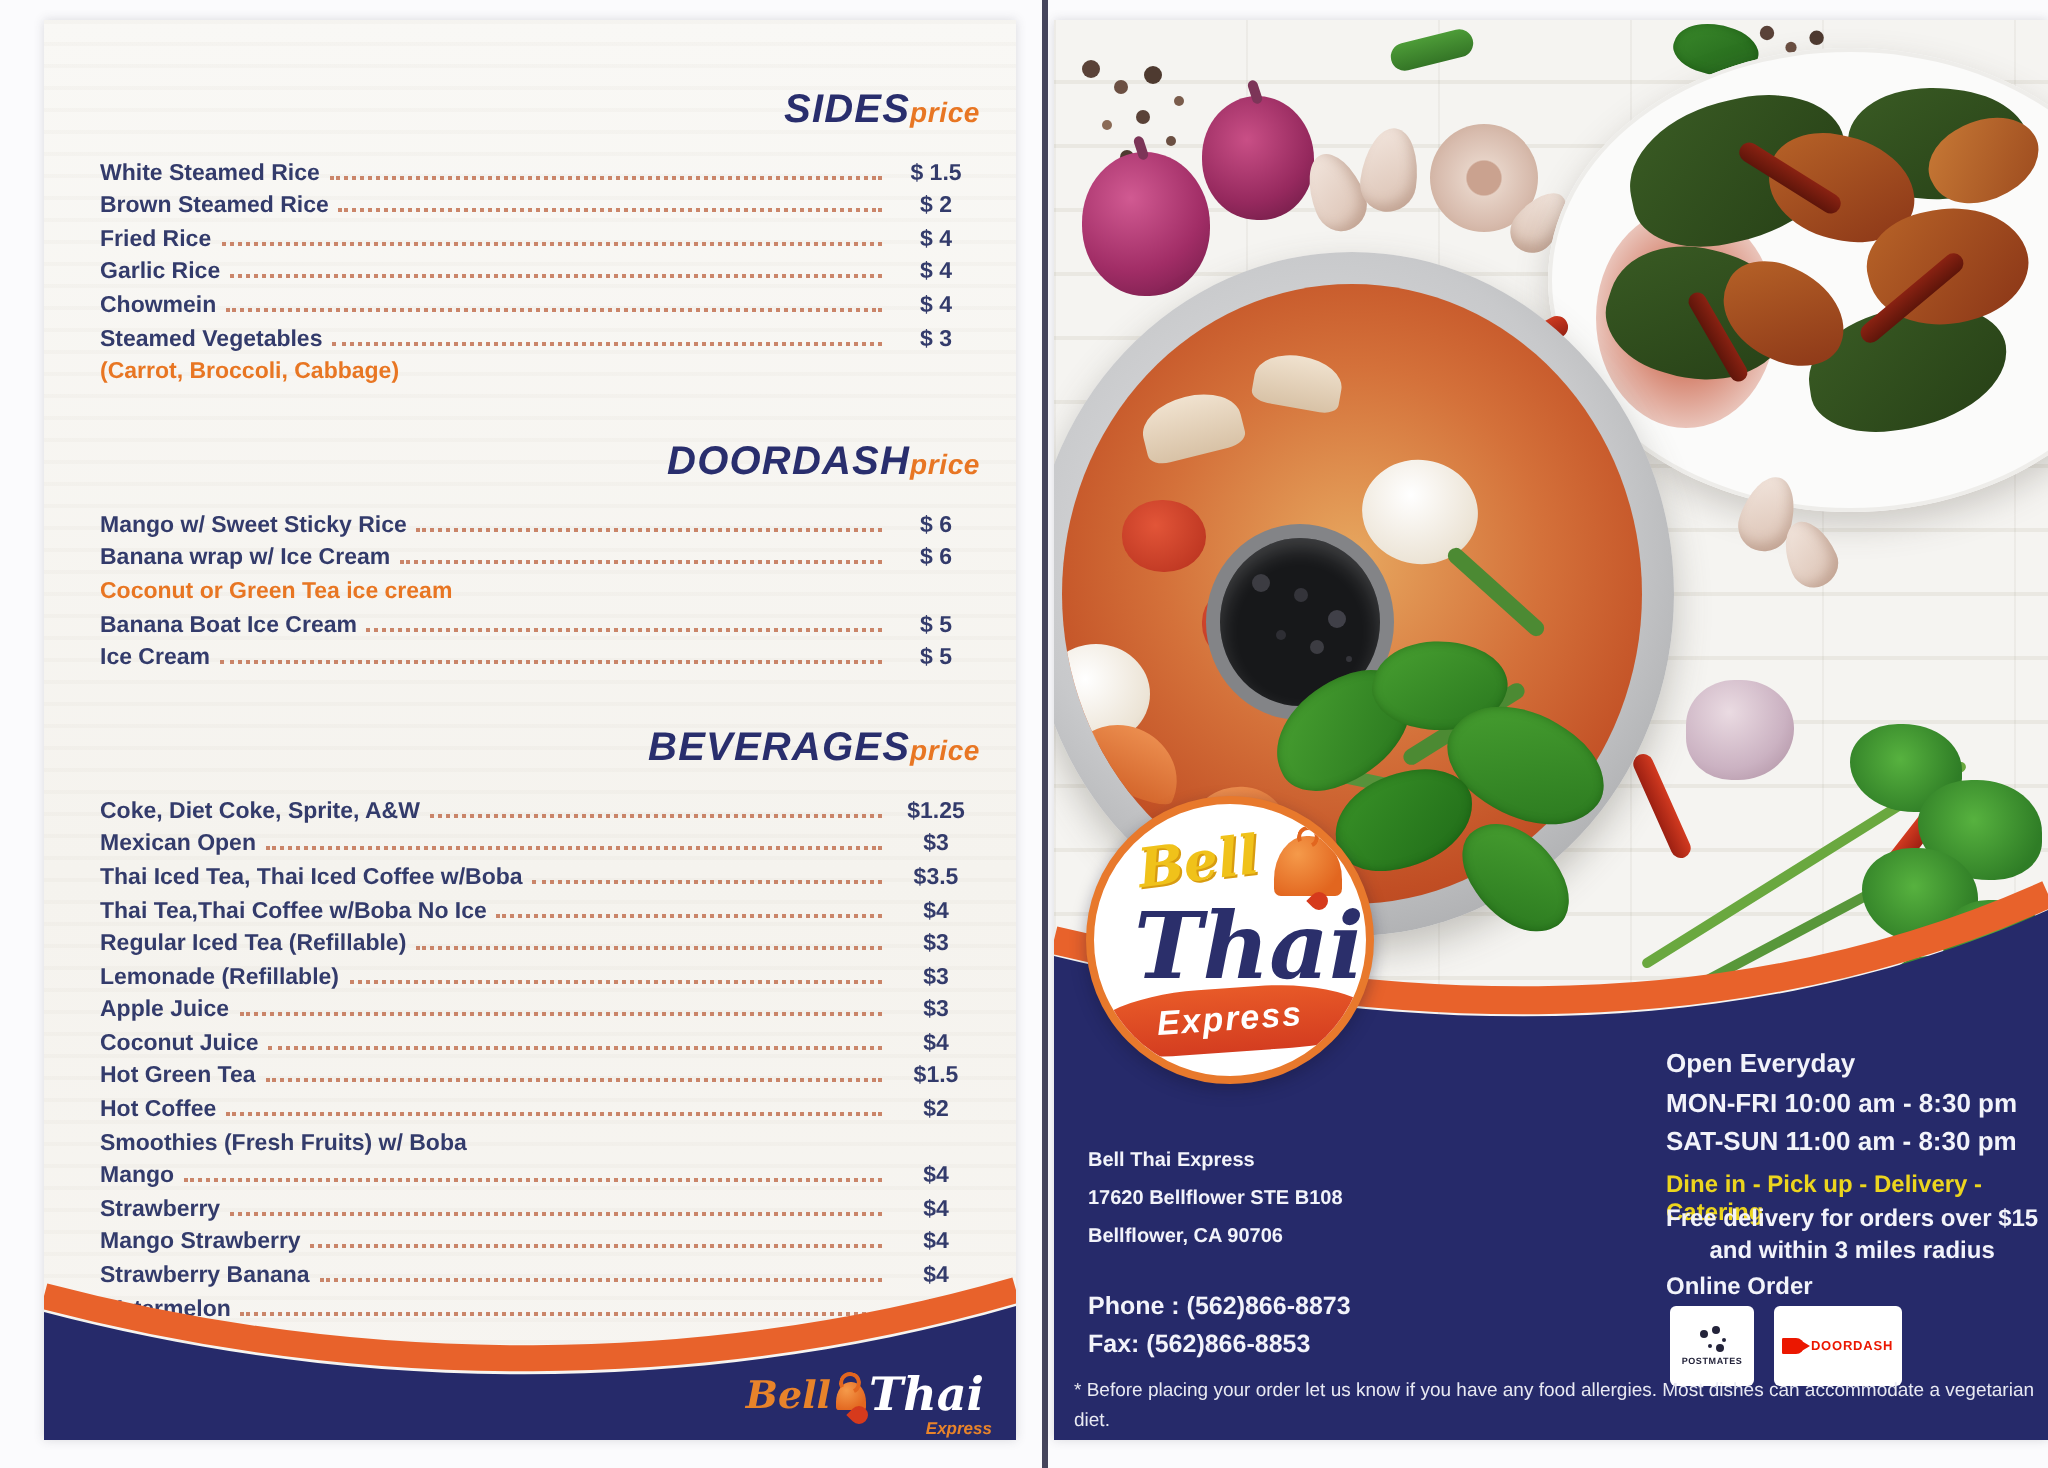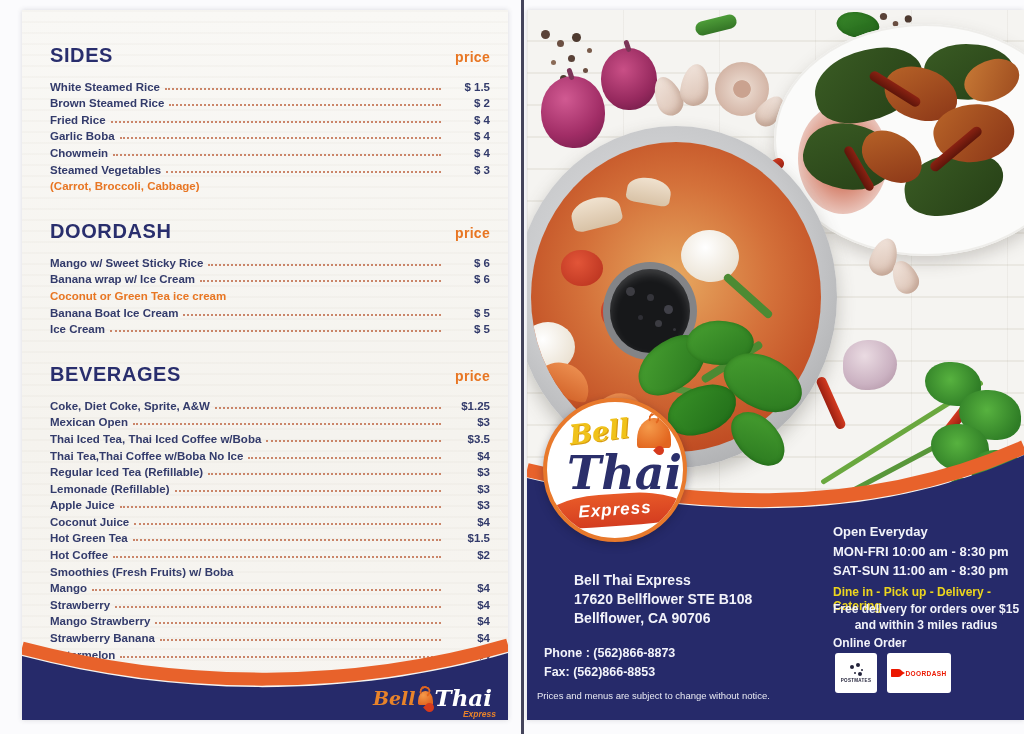--- a/index.html
+++ b/index.html
@@ -13,27 +13,27 @@
   .left-page {
     position:absolute; left:22px; top:10px; width:486px; height:710px;
     background:
       repeating-linear-gradient(180deg, rgba(168,158,140,0.05) 0 2px, transparent 2px 11px),
       linear-gradient(180deg,#f9f8f5 0%,#f5f3ee 60%,#f7f5f1 100%);
     box-shadow:0 0 5px rgba(60,60,80,0.18);
     overflow:hidden;
   }
   .menu-sections { position:absolute; left:28px; top:34px; right:18px; }
   .menu-section + .menu-section { margin-top:28px; }
-  .section-header { display:flex; justify-content:space-between; align-items:baseline; margin-bottom:9px; }
+  .section-header { display:flex; justify-content:flex-end; align-items:baseline; margin-bottom:9px;font-style:italic; }
   .section-title { font-size:20px; font-weight:bold; color:#292e6d; letter-spacing:0.6px; }
   .price-label { font-size:14px; font-weight:bold; color:#e87623; letter-spacing:0.3px; }
   .menu-row { display:flex; align-items:flex-end; height:16.6px; font-size:11.5px; font-weight:bold; color:#333b6b; }
   .item-name { white-space:nowrap; }
   .leader { flex:1; border-bottom:2px dotted #c06a48; margin:0 5px 3px 5px; opacity:0.8; }
-  .item-price { width:44px; text-align:right; }
+  .item-price { width:44px; text-align:center; }
   .menu-row.note { color:#e87623; }
   .menu-row.subheader { color:#333b6b; }
 
   .left-footer { position:absolute; left:0; bottom:0; width:486px; height:82px; }
   .left-footer svg { position:absolute; left:0; top:0; }
   .h-logo { position:absolute; right:16px; bottom:9px; display:flex; align-items:center; gap:2px; z-index:3; }
   .h-logo .w-bell { font-family:"DejaVu Serif", serif; font-style:italic; font-weight:bold; font-size:19px; color:#e8832a; }
   .h-logo .w-thai-wrap { position:relative; }
   .h-logo .w-thai { font-family:"DejaVu Serif", serif; font-style:italic; font-weight:bold; font-size:23px; color:#ffffff; }
   .h-logo .w-express { position:absolute; right:-4px; bottom:-8px; font-style:italic; font-weight:bold; font-size:8.5px; color:#e8832a; }
@@ -104,21 +104,21 @@
     box-shadow:0 3px 8px rgba(20,20,50,0.35); }
   .cl-bell-word { position:absolute; left:22px; top:14px; font-family:"DejaVu Serif", serif; font-style:italic; font-weight:bold; font-size:27px; color:#f0c21a; transform:rotate(-7deg); text-shadow:1px 1px 0 #d89c10; }
   .cl-bell-icon { position:absolute; left:90px; top:16px; width:34px; height:30px; }
   .cl-thai-word { position:absolute; left:20px; top:44px; font-family:"DejaVu Serif", serif; font-style:italic; font-weight:bold; font-size:46px; color:#2b2f6b; }
   .cl-band { position:absolute; left:-8px; right:-8px; bottom:12px; height:32px;
     background:linear-gradient(#e85a28,#d43d20); border-radius:50% 50% 42% 42% / 95% 95% 30% 30%;
     transform:rotate(-4deg); display:flex; align-items:center; justify-content:center; }
   .cl-express { font-style:italic; font-weight:bold; font-size:17px; color:#ffffff; letter-spacing:1px; }
 
   .rp-text { position:absolute; color:#f2f3fa; z-index:6; }
-  .address-block { left:17px; top:561px; font-size:14px; font-weight:bold; line-height:19px;margin-left:30px; }
+  .address-block { left:17px; top:561px; font-size:10px; font-weight:bold; line-height:19px; }
   .phone-block { left:17px; top:634px; font-size:12.5px; font-weight:bold; line-height:19px; }
   .hours-block { left:306px; top:512px; font-size:13px; font-weight:bold; line-height:19.5px; }
   .services-line { left:306px; top:575px; font-size:12px; font-weight:bold; color:#ecd51e; }
   .delivery-block { left:306px; top:591px; font-size:12px; font-weight:bold; line-height:16px;text-align:center; }
   .online-order { left:306px; top:626px; font-size:12px; font-weight:bold; }
   .badges { position:absolute; left:308px; top:643px; display:flex; gap:10px; z-index:6; }
   .badge { background:#ffffff; border-radius:3px; display:flex; flex-direction:column; align-items:center; justify-content:center; }
   .badge.postmates { width:42px; height:40px; }
   .badge.doordash { width:64px; height:40px; flex-direction:row; gap:3px; }
   .pm-glyph { width:16px; height:13px; position:relative; margin-bottom:2px; }
@@ -149,21 +149,21 @@
           <span class="item-name">Brown Steamed Rice</span>
           <span class="leader"></span>
           <span class="item-price">$ 2</span>
         </div>
         <div class="menu-row">
           <span class="item-name">Fried Rice</span>
           <span class="leader"></span>
           <span class="item-price">$ 4</span>
         </div>
         <div class="menu-row">
-          <span class="item-name">Garlic Boba</span>
+          <span class="item-name">Garlic Rice</span>
           <span class="leader"></span>
           <span class="item-price">$ 4</span>
         </div>
         <div class="menu-row">
           <span class="item-name">Chowmein</span>
           <span class="leader"></span>
           <span class="item-price">$ 4</span>
         </div>
         <div class="menu-row">
           <span class="item-name">Steamed Vegetables</span>
@@ -422,15 +422,16 @@
       <span class="pm-glyph"></span>
       <span class="pm-label">POSTMATES</span>
     </div>
     <div class="badge doordash">
       <span class="dd-glyph"></span>
       <span class="dd-label">DOORDASH</span>
     </div>
   </div>
 
   <div class="rp-text disclaimer">
+    <div>* Before placing your order let us know if you have any food allergies. Most dishes can accommodate a vegetarian diet.</div>
     <div>Prices and menus are subject to change without notice.</div>
   </div>
 </div>
 
 </body></html>

